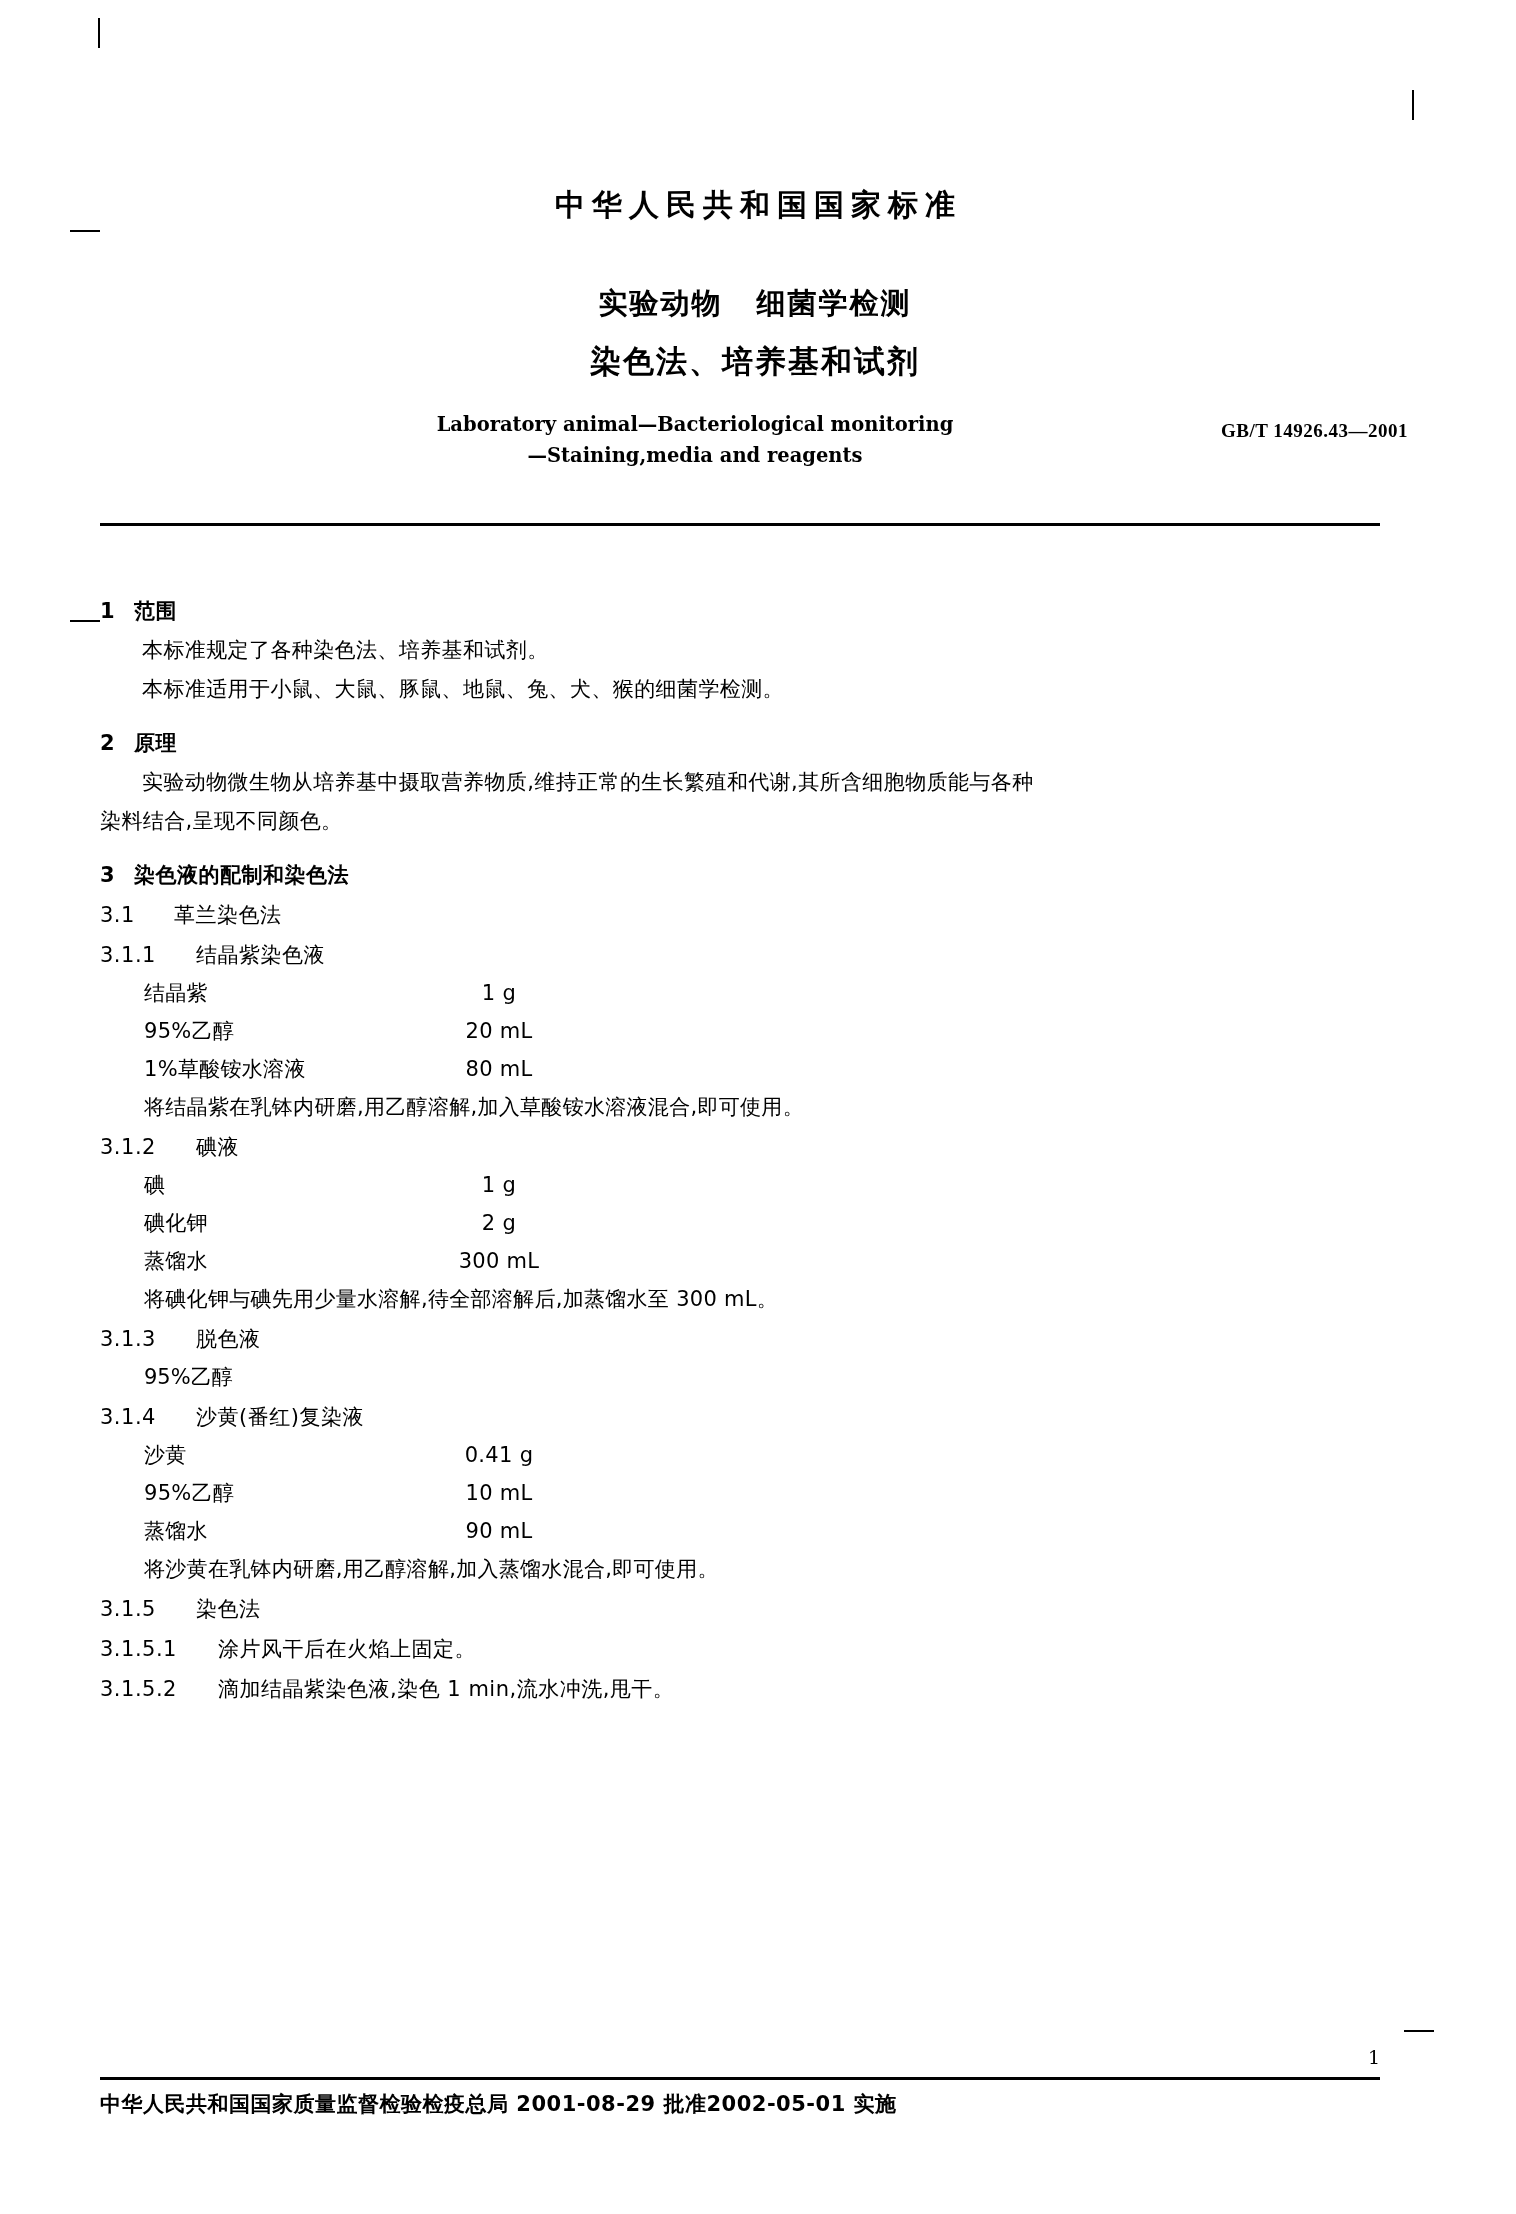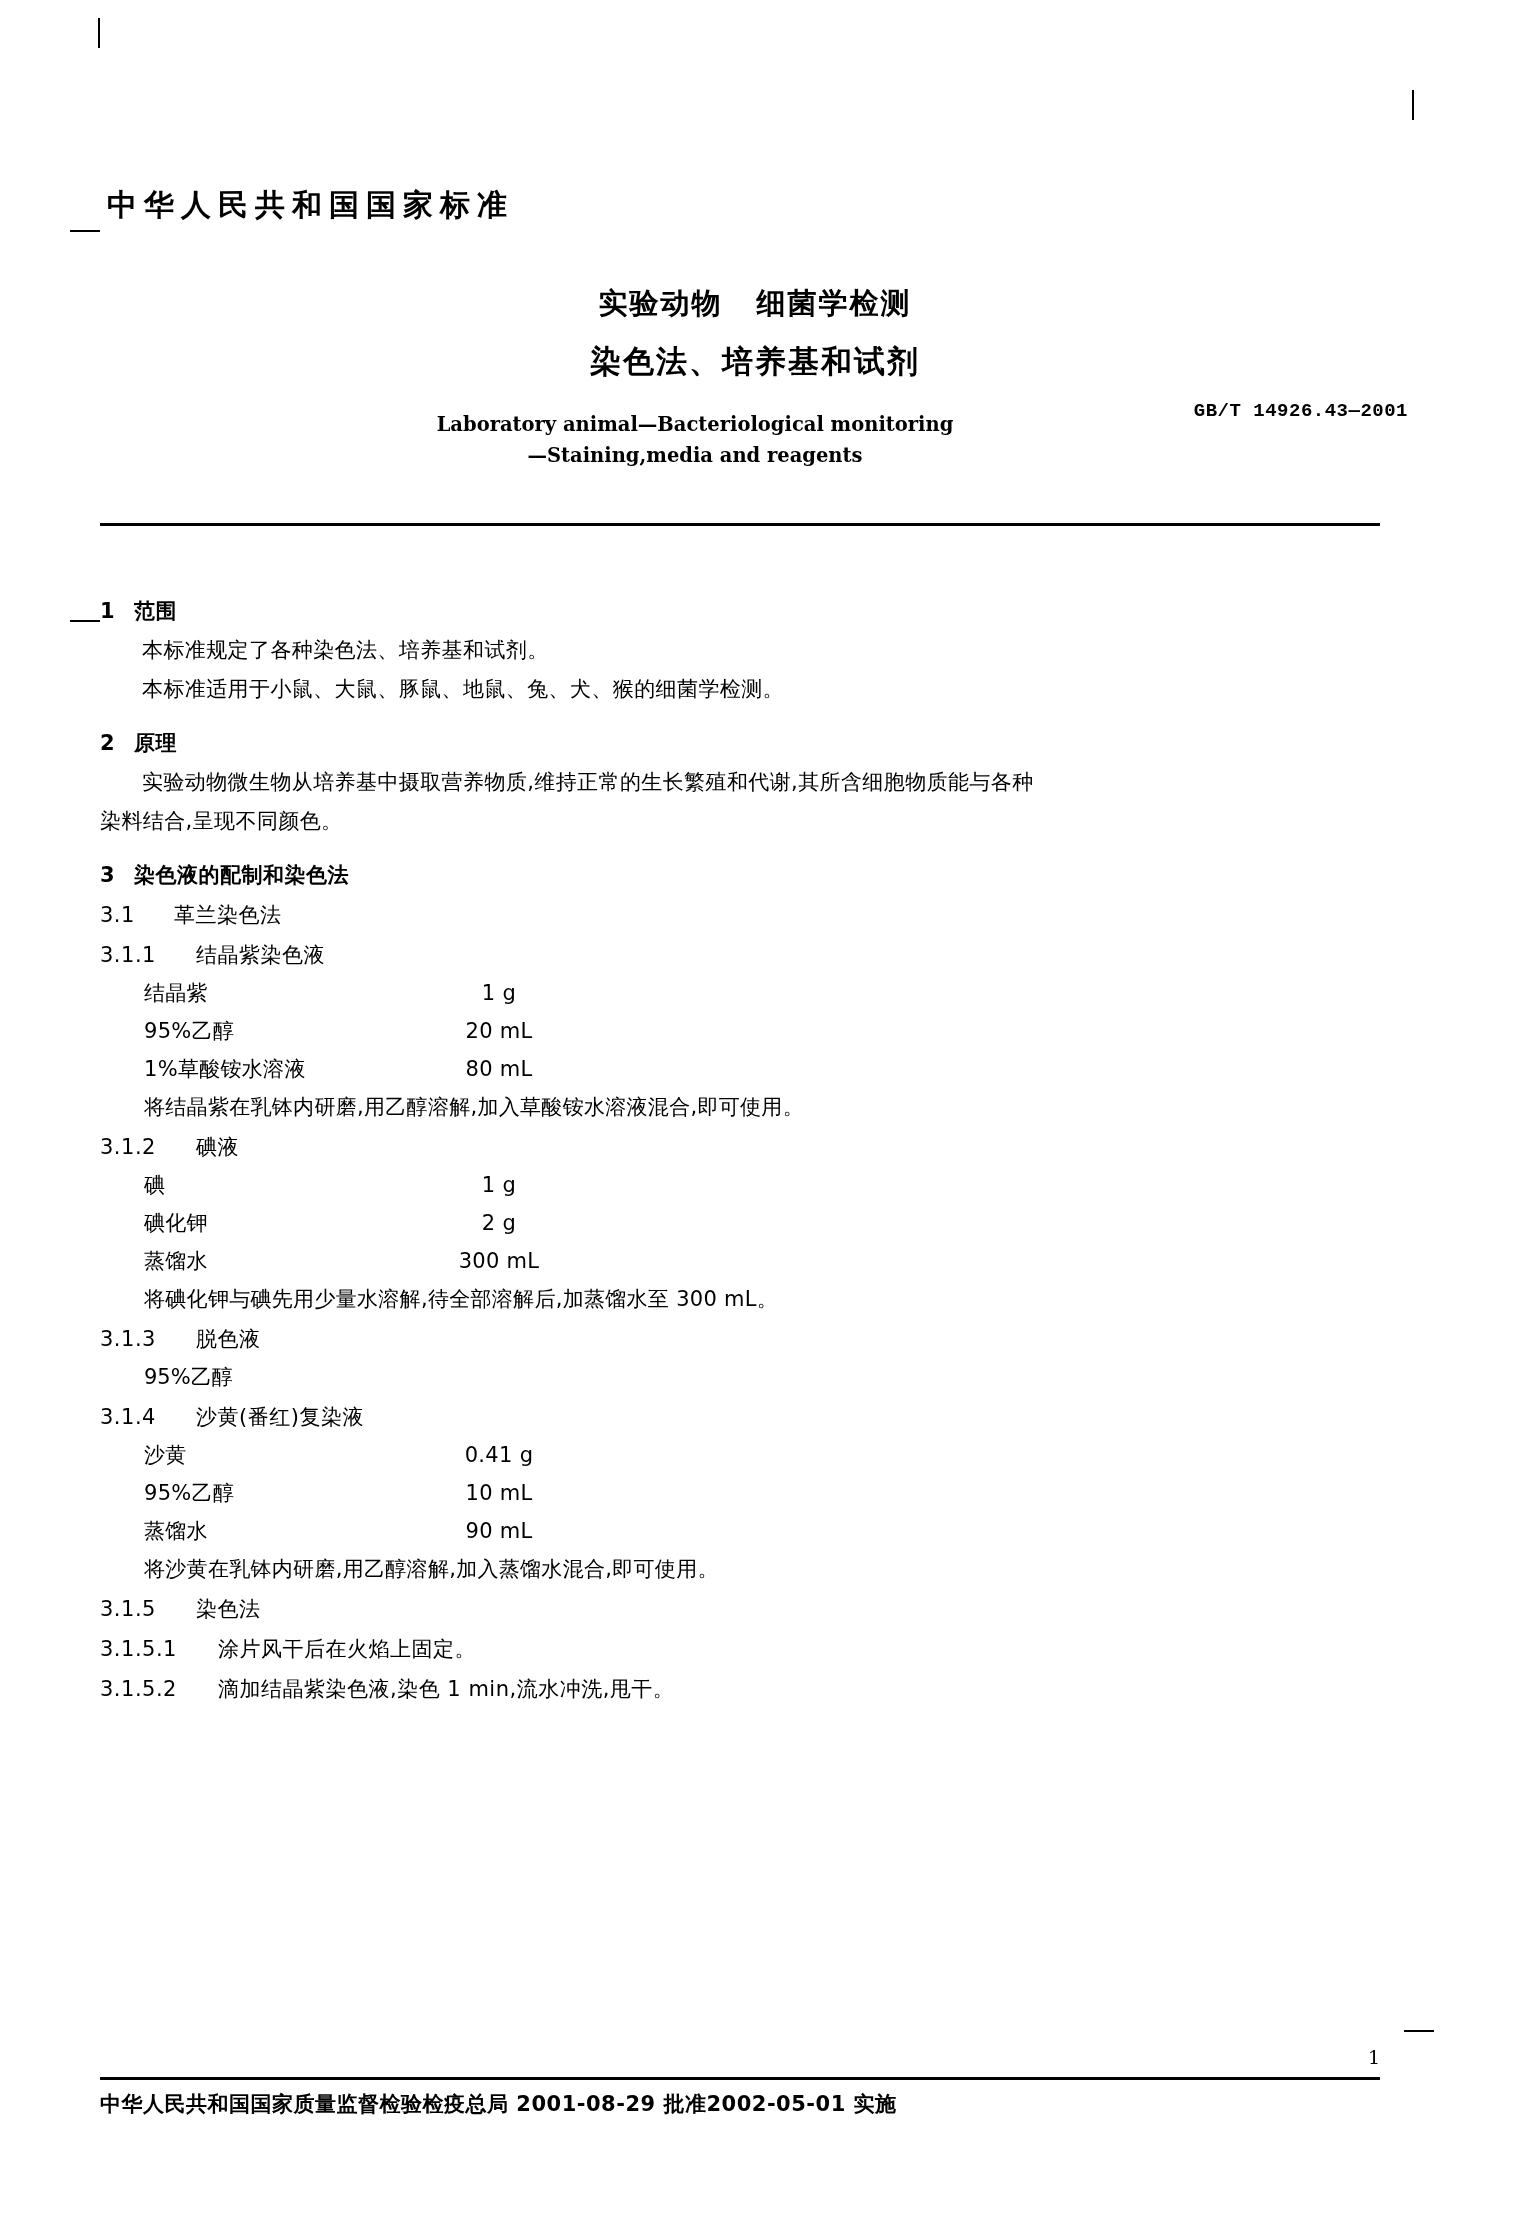--- a/index.html
+++ b/index.html
@@ -26,20 +26,21 @@
 
   .content {
     position: absolute;
     left: 100px;
     top: 0;
     width: 1310px;
   }
 
   .doc-title {
     margin-top: 185px;
+    text-align: center;
     font-size: 30px;
     font-weight: bold;
     letter-spacing: 7px;
     padding-left: 7px;
     font-family: "DejaVu Sans", "Liberation Sans", sans-serif;
   }
   .title-block {
     margin-top: 58px;
     text-align: center;
   }
@@ -51,23 +52,23 @@
   .title-cn-1 .gap { display: inline-block; width: 34px; }
   .title-cn-2 {
     font-size: 31px;
     font-weight: bold;
     letter-spacing: 2px;
     margin-top: 17px;
   }
   .std-no {
     position: absolute;
     right: 2px;
-    top: 400px;
+    top: 420px;
     font-size: 19px;
-    font-family: Liberation Mono, monospace;
+    font-family: Liberation Serif, serif;
     font-weight: bold;
     letter-spacing: 0.5px;
   }
   .title-en-1 {
     margin-top: 30px;
     text-align: center;
     font-size: 19.5px;
     font-family: "DejaVu Serif", "Liberation Serif", serif;
     font-weight: bold;
     padding-right: 120px;

